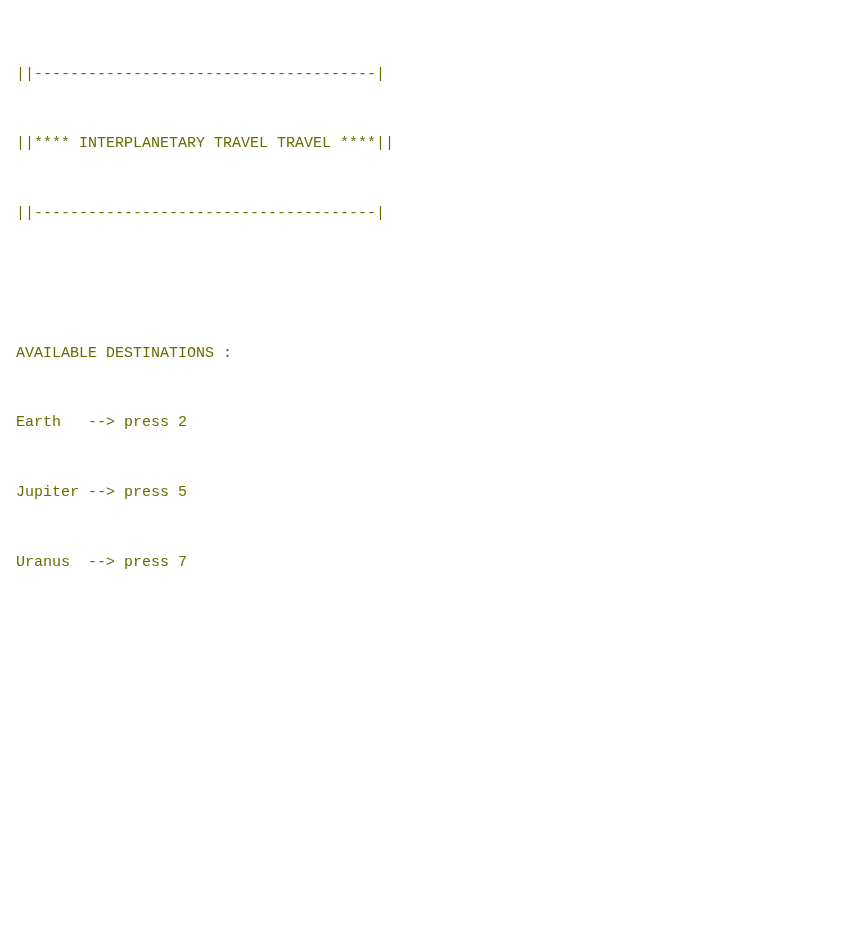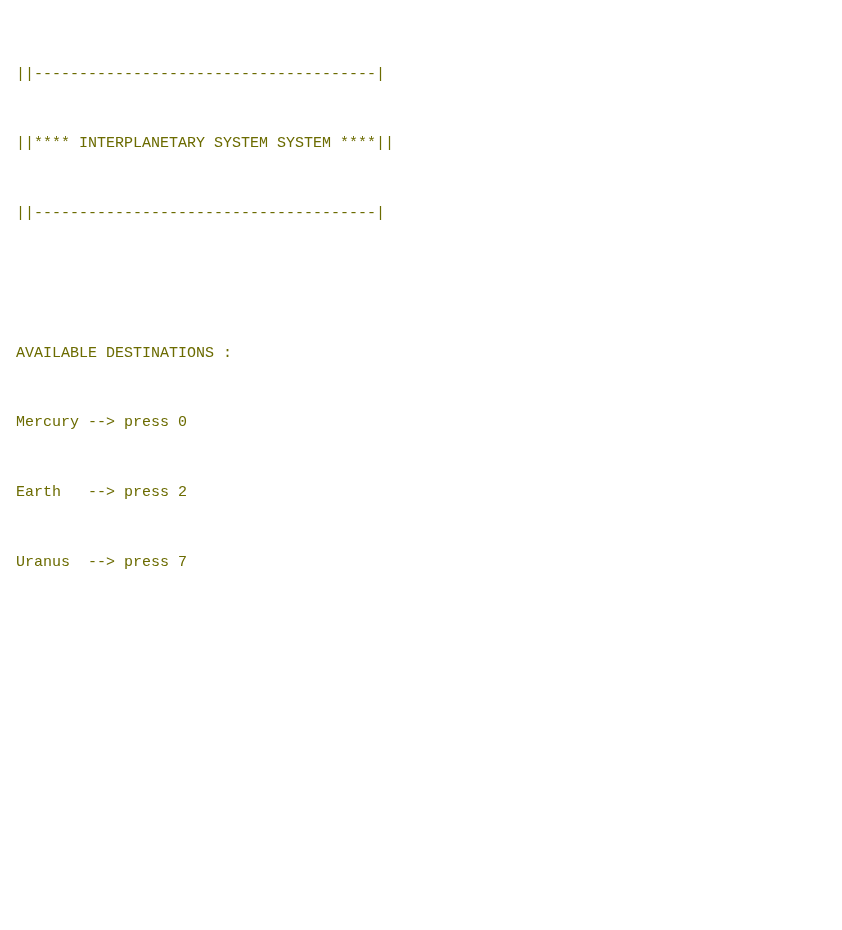--- a/index.html
+++ b/index.html
@@ -30,26 +30,26 @@
     .spacer {
       display: block;
       height: 1.55em;
     }
   </style>
 </head>
 <body>
 
 <div class="terminal-content">
   <span class="line">||--------------------------------------|</span>
-  <span class="line">||**** INTERPLANETARY SYSTEM SYSTEM ****||</span>
+  <span class="line">||**** INTERPLANETARY TRAVEL TRAVEL ****||</span>
   <span class="line">||--------------------------------------|</span>
   <span class="spacer"></span>
   <span class="line">AVAILABLE DESTINATIONS :</span>
-  <span class="line">Mercury --&gt; press 0</span>
   <span class="line">Earth   --&gt; press 2</span>
+  <span class="line">Jupiter --&gt; press 5</span>
   <span class="line">Uranus  --&gt; press 7</span>
   
   
   
   
   
   
   
 </div>
 

